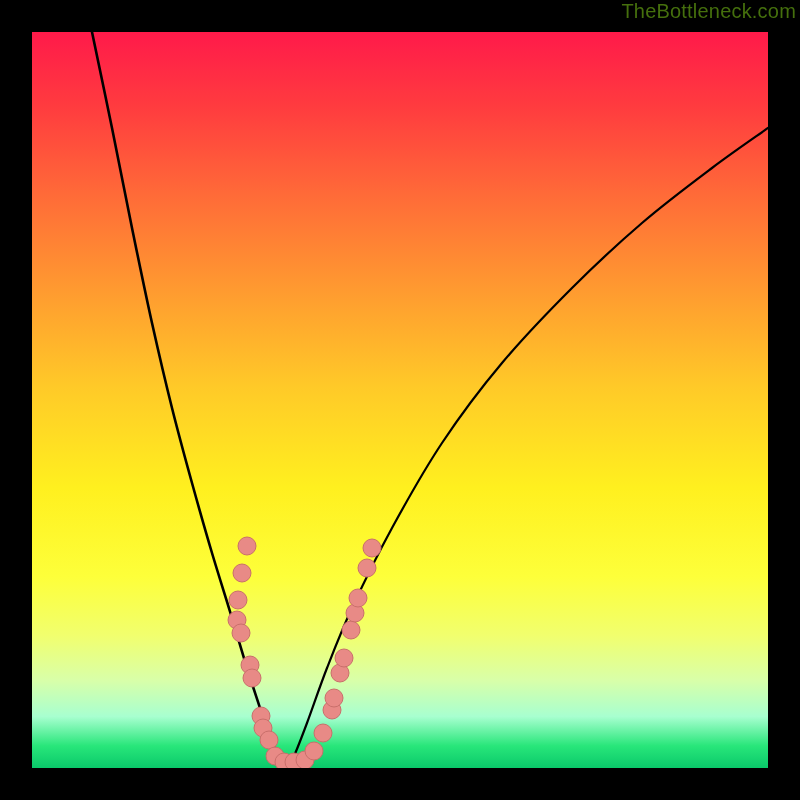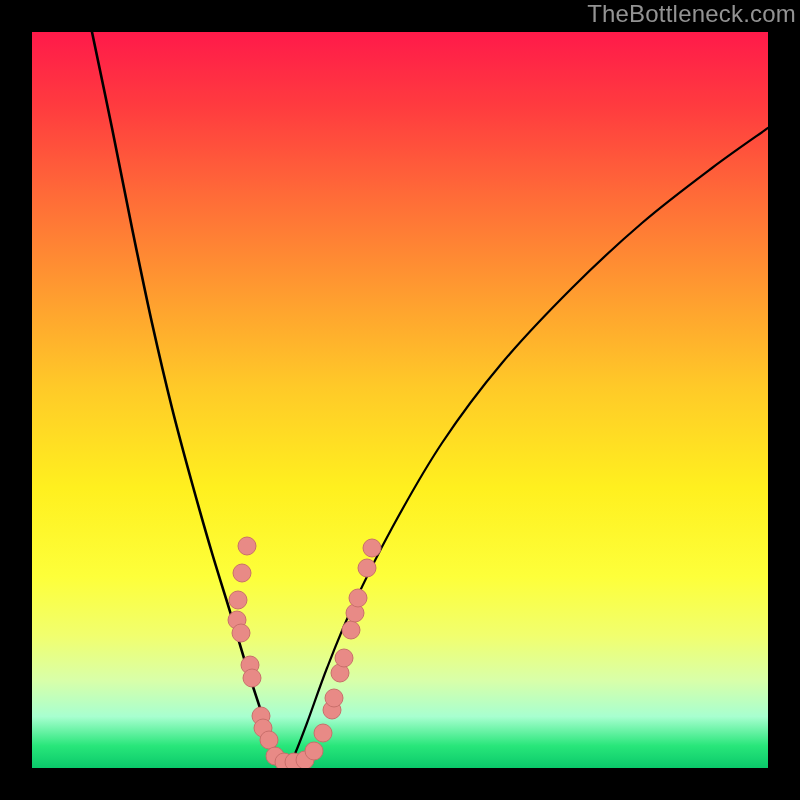--- a/index.html
+++ b/index.html
@@ -41,22 +41,22 @@
       #d9ffa8 88%,
       #a8ffd0 93%,
       #28e67a 97%,
       #0ac96a 100%
     );
   }
   .watermark {
     position: absolute;
     top: 0;
     right: 4px;
-    color: #a3a3a3;
-    font-size: 24px;
+    color: #4d7c0f;
+    font-size: 20px;
     font-weight: 500;
     letter-spacing: 0.2px;
     opacity: 0.9;
   }
   svg.curves {
     position: absolute;
     inset: 0;
   }
 </style>
 </head>

